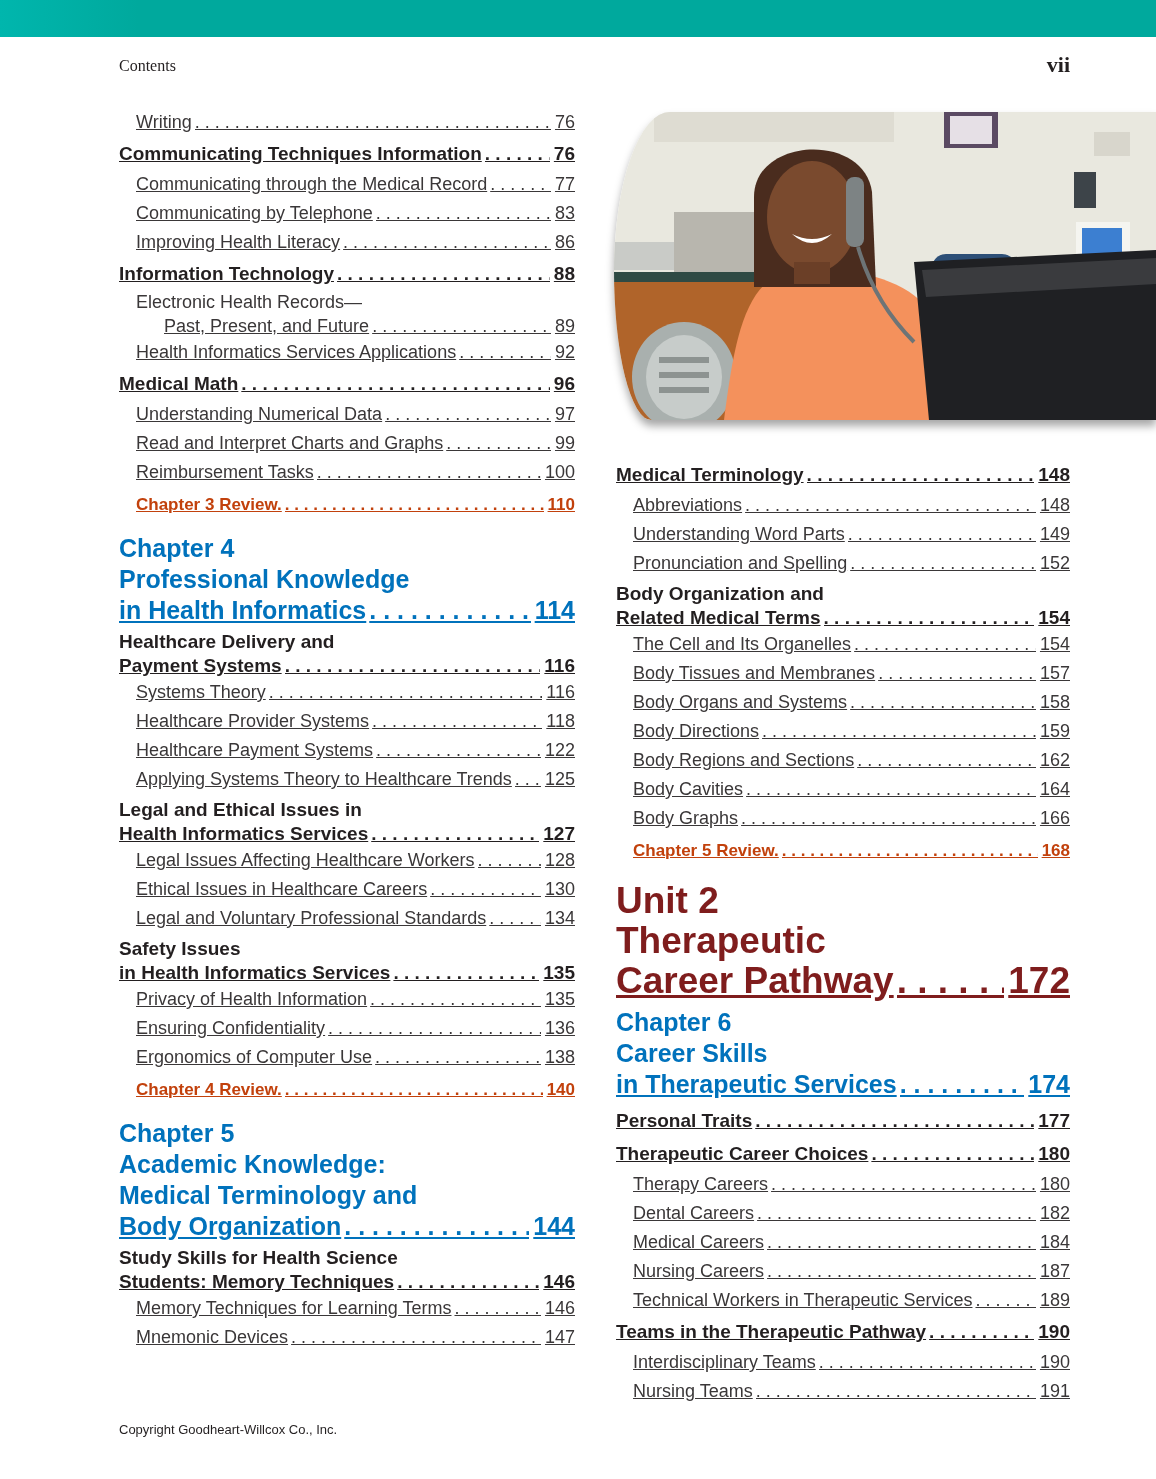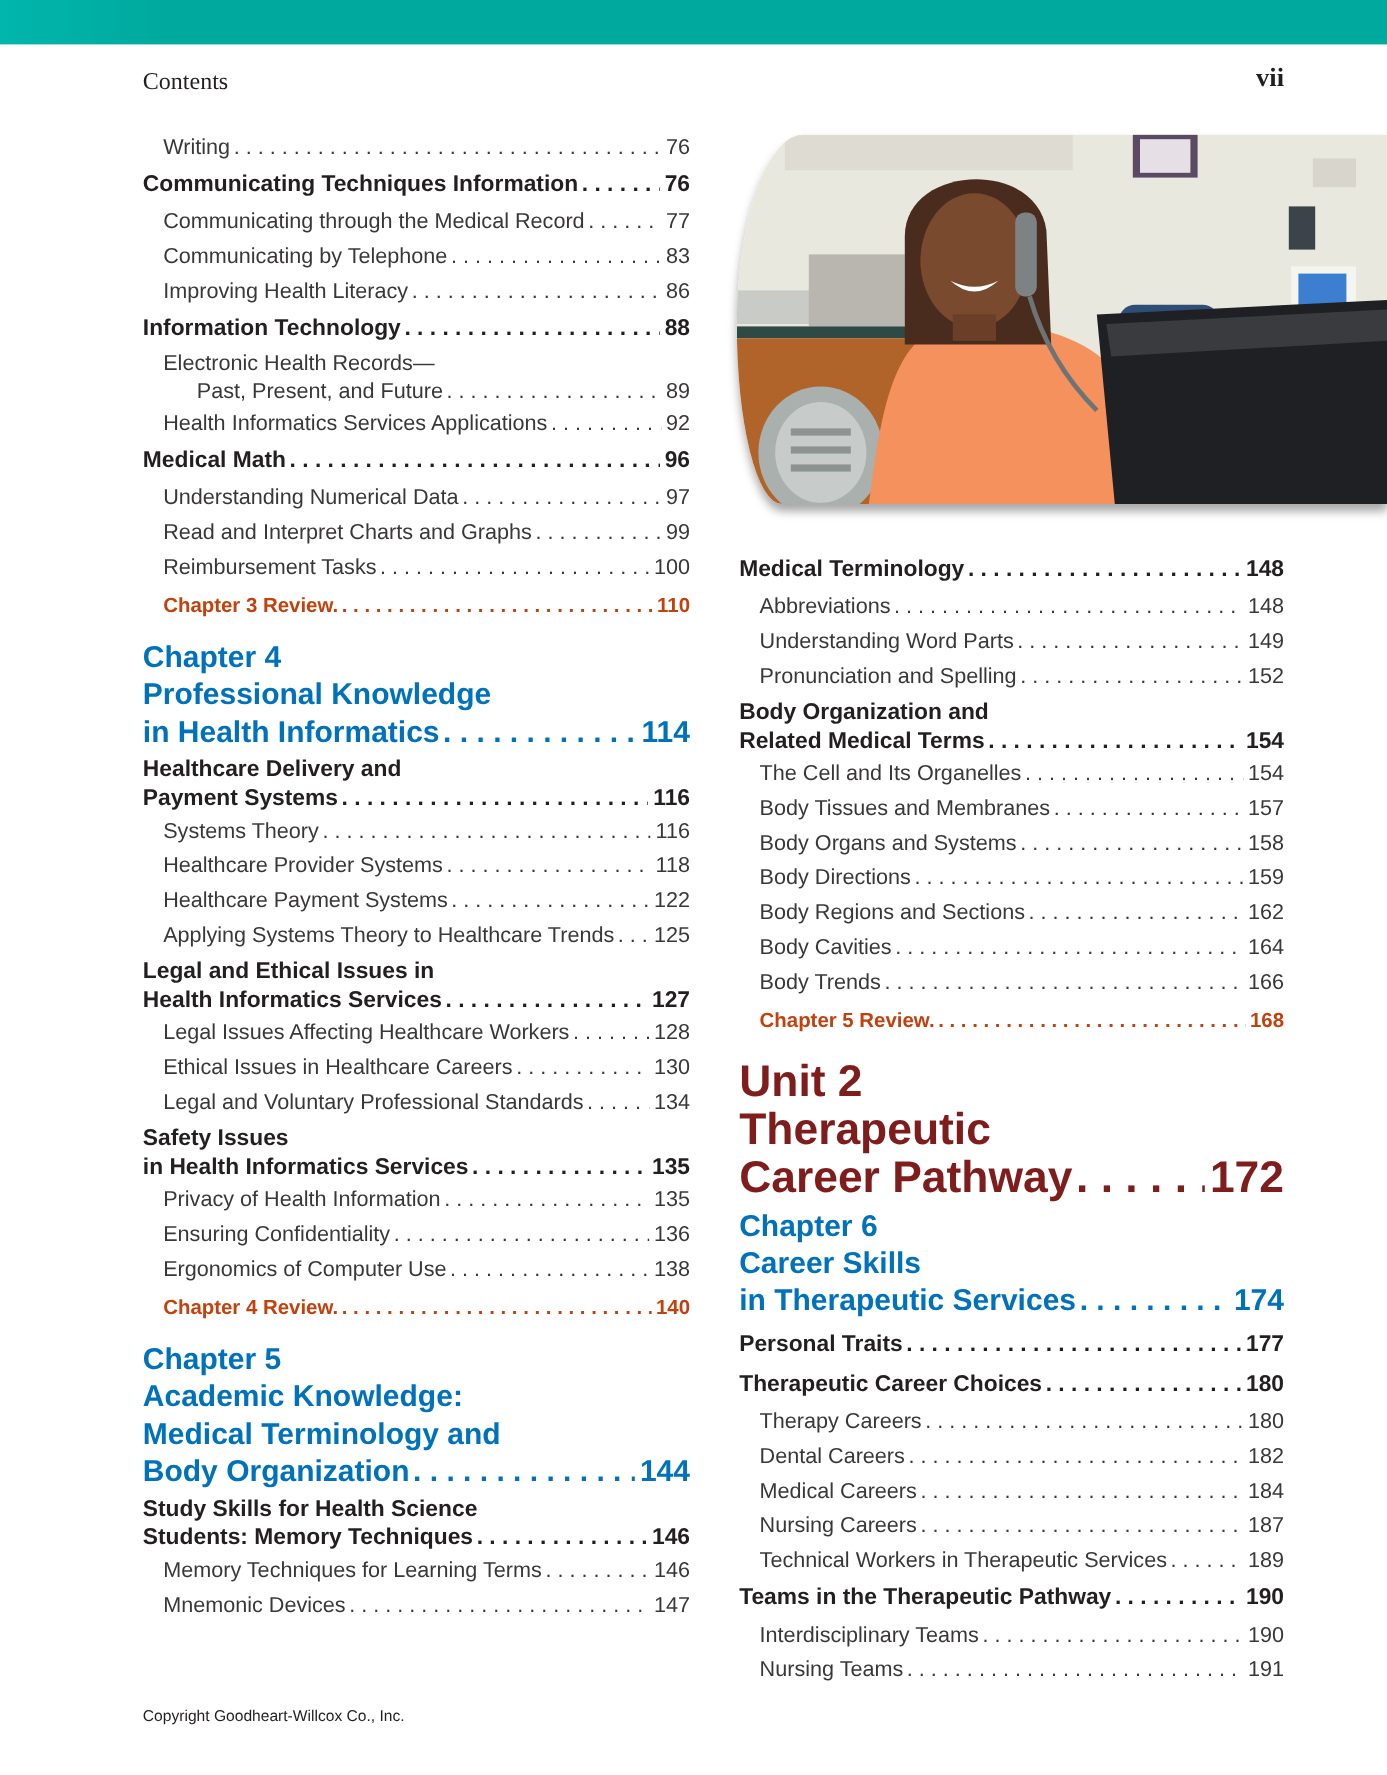--- a/index.html
+++ b/index.html
@@ -7,31 +7,31 @@
     width: 1156px; height: 1479px; position: relative; overflow: hidden;
     background: #ffffff; color: #231f20;
     font-family: "Liberation Sans", sans-serif;
   }
   .banner {
     position: absolute; left: 0; top: 0; width: 1156px; height: 37px;
     background: linear-gradient(90deg, #00b6ad 0%, #00a99d 12%, #00a99d 100%);
   }
   .running-head {
     position: absolute; left: 119px; top: 57px;
-    font-family: "Liberation Serif", serif; font-size: 20px; color: #231f20;
+    font-family: "Liberation Serif", serif; font-size: 16px; color: #231f20;
   }
   .folio {
     position: absolute; right: 86px; top: 52px;
     font-family: "Liberation Serif", serif; font-size: 22px; font-weight: bold; color: #231f20; text-align: right;
   }
   .col { position: absolute; }
   .col-left { left: 119px; top: 108px; width: 456px; }
   .col-right { left: 616px; top: 458px; width: 454px; }
 
-  .row { display: flex; align-items: flex-end; white-space: nowrap; }
+  .row { display: flex; align-items: flex-end; white-space: nowrap; text-decoration: underline; }
   .row .t { flex: 0 0 auto; }
   .row .d {
     flex: 1 1 auto; overflow: hidden; margin: 0 4px 0 3px;
     letter-spacing: 2.2px;
   }
   .row .d::before {
     content: ". . . . . . . . . . . . . . . . . . . . . . . . . . . . . . . . . . . . . . . . . . . . . . . . . . . . . . . . . . . .";
     letter-spacing: 0;
   }
   .row .p { flex: 0 0 auto; }
@@ -350,21 +350,21 @@
       <span class="t">Body Regions and Sections</span>
       <span class="d"></span>
       <span class="p">162</span>
     </div>
   <div class="row sub">
       <span class="t">Body Cavities</span>
       <span class="d"></span>
       <span class="p">164</span>
     </div>
   <div class="row sub">
-      <span class="t">Body Trends</span>
+      <span class="t">Body Graphs</span>
       <span class="d"></span>
       <span class="p">166</span>
     </div>
   <div class="row review">
       <span class="t">Chapter 5 Review.</span>
       <span class="d"></span>
       <span class="p">168</span>
     </div>
 
   <div class="unit">

